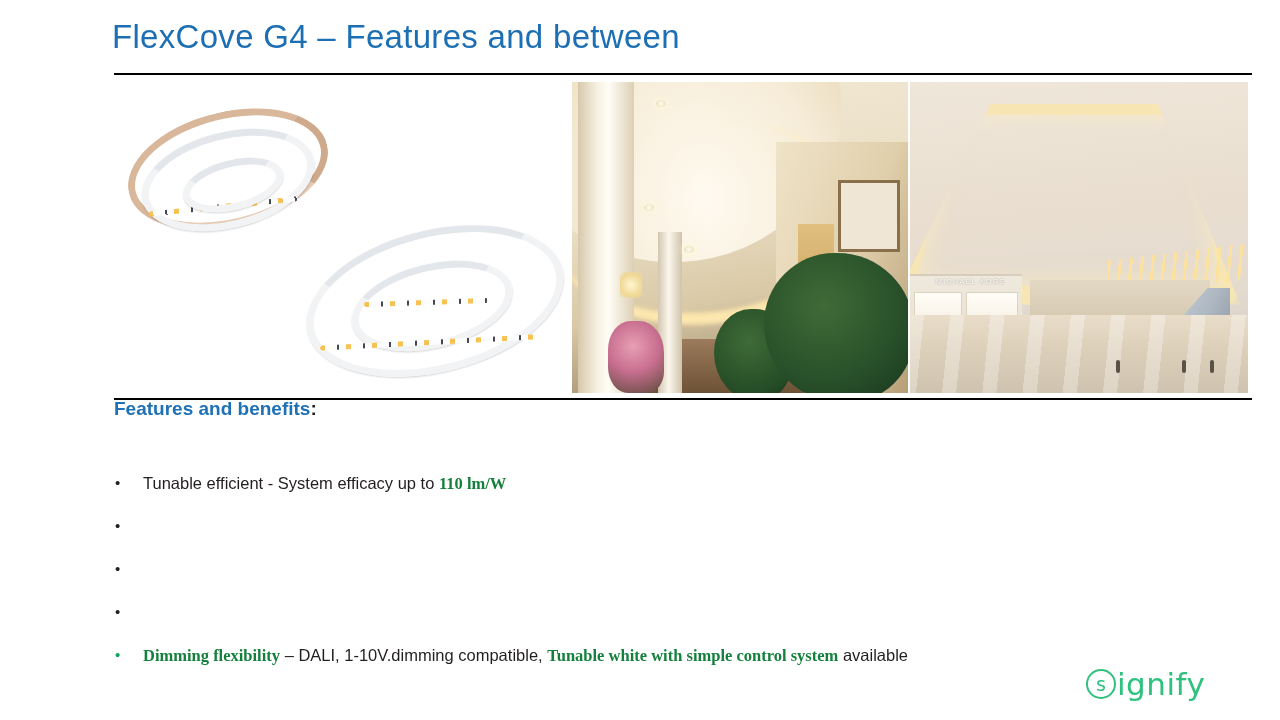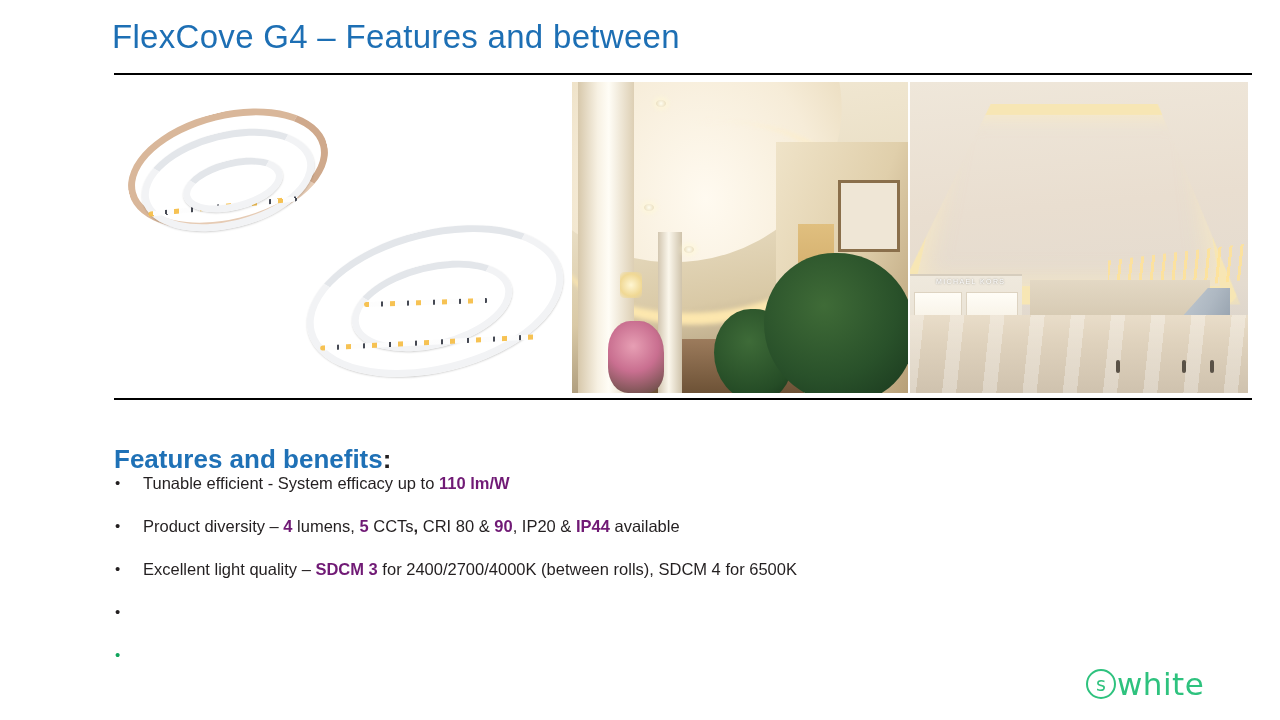--- a/index.html
+++ b/index.html
@@ -236,22 +236,22 @@
   }
   .mall-person {
     position: absolute; bottom: 20px; width: 4px; height: 13px;
     background: #5a5247; border-radius: 2px;
   }
 
   
   #features-heading {
     position: absolute;
     left: 114px;
-    top: 444px;
-    font-size: 26px;
+    top: 398px;
+    font-size: 19px;
     font-weight: bold;
     color: #1f71b6;
     white-space: nowrap;
   }
   #features-heading .colon { color: #231f20; font-weight: bold; }
 
   
   #bullet-list {
     position: absolute;
     left: 110px;
@@ -271,21 +271,21 @@
     top: 1px;
     font-size: 15px;
     line-height: 1;
     color: #231f20;
   }
   .bullet-text {
     position: absolute;
     left: 33px;
     top: 0;
   }
-  .green-bold { color: #701a75; font-weight: bold; }
+  .green-bold { color: #15803d; font-weight: bold; font-family: Liberation Serif, serif; }
   .bold       { font-weight: bold; }
   .row-green .bullet-marker { color: #10a55c; }
 
   
   #signify-logo {
     position: absolute;
     left: 1086px;
     top: 663px;
     display: flex;
     align-items: center;
@@ -384,30 +384,29 @@
   <span>Features and benefits</span><span class="colon">:</span>
 </div>
 
 <div id="bullet-list">
     <div class="bullet-row">
       <span class="bullet-marker">•</span>
       <span class="bullet-text"><span>Tunable efficient - System efficacy up to </span><span class="green-bold">110 lm/W</span></span>
     </div>
     <div class="bullet-row">
       <span class="bullet-marker">•</span>
-      <span class="bullet-text"><span>Product diversity  – </span><span class="green-bold">4</span><span> lumens, </span><span class="green-bold">5</span><span> CCTs</span><span class="bold">,</span><span>  CRI 80 &amp; </span><span class="green-bold">90</span><span>,  IP20 &amp; </span><span class="green-bold">IP44</span><span> available</span></span>
     </div>
     <div class="bullet-row">
       <span class="bullet-marker">•</span>
-      <span class="bullet-text"><span>Excellent light quality – </span><span class="green-bold">SDCM 3</span><span> for 2400/2700/4000K (between rolls), SDCM 4 for 6500K</span></span>
     </div>
     <div class="bullet-row">
       <span class="bullet-marker">•</span>
     </div>
     <div class="bullet-row row-green">
       <span class="bullet-marker">•</span>
+      <span class="bullet-text"><span class="green-bold">Dimming flexibility</span><span> – DALI, 1-10V.dimming compatible, </span><span class="green-bold">Tunable white with simple control system</span><span> available</span></span>
     </div>
   </div>
 
 <div id="signify-logo">
   <span class="mark">s</span>
-  <span class="wordmark">white</span>
+  <span class="wordmark">ignify</span>
 </div>
 
 </body></html>

